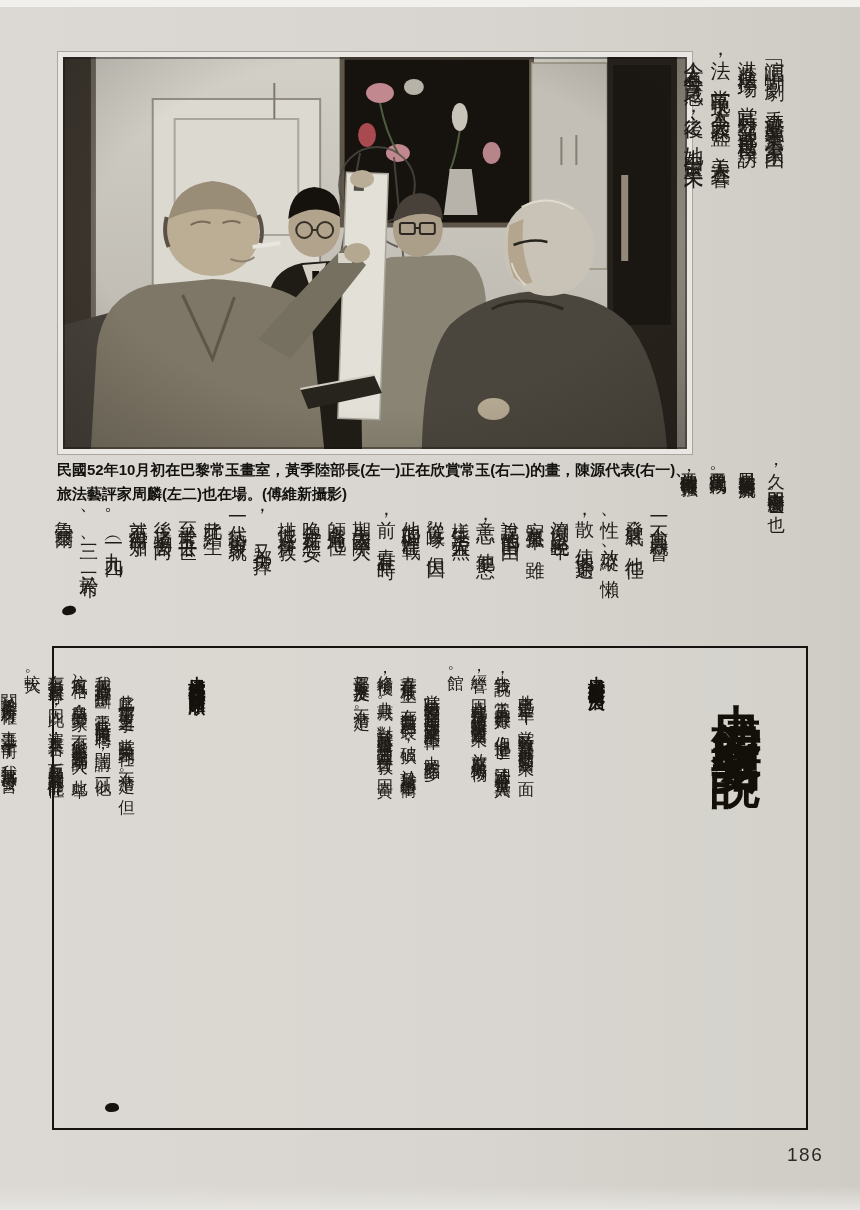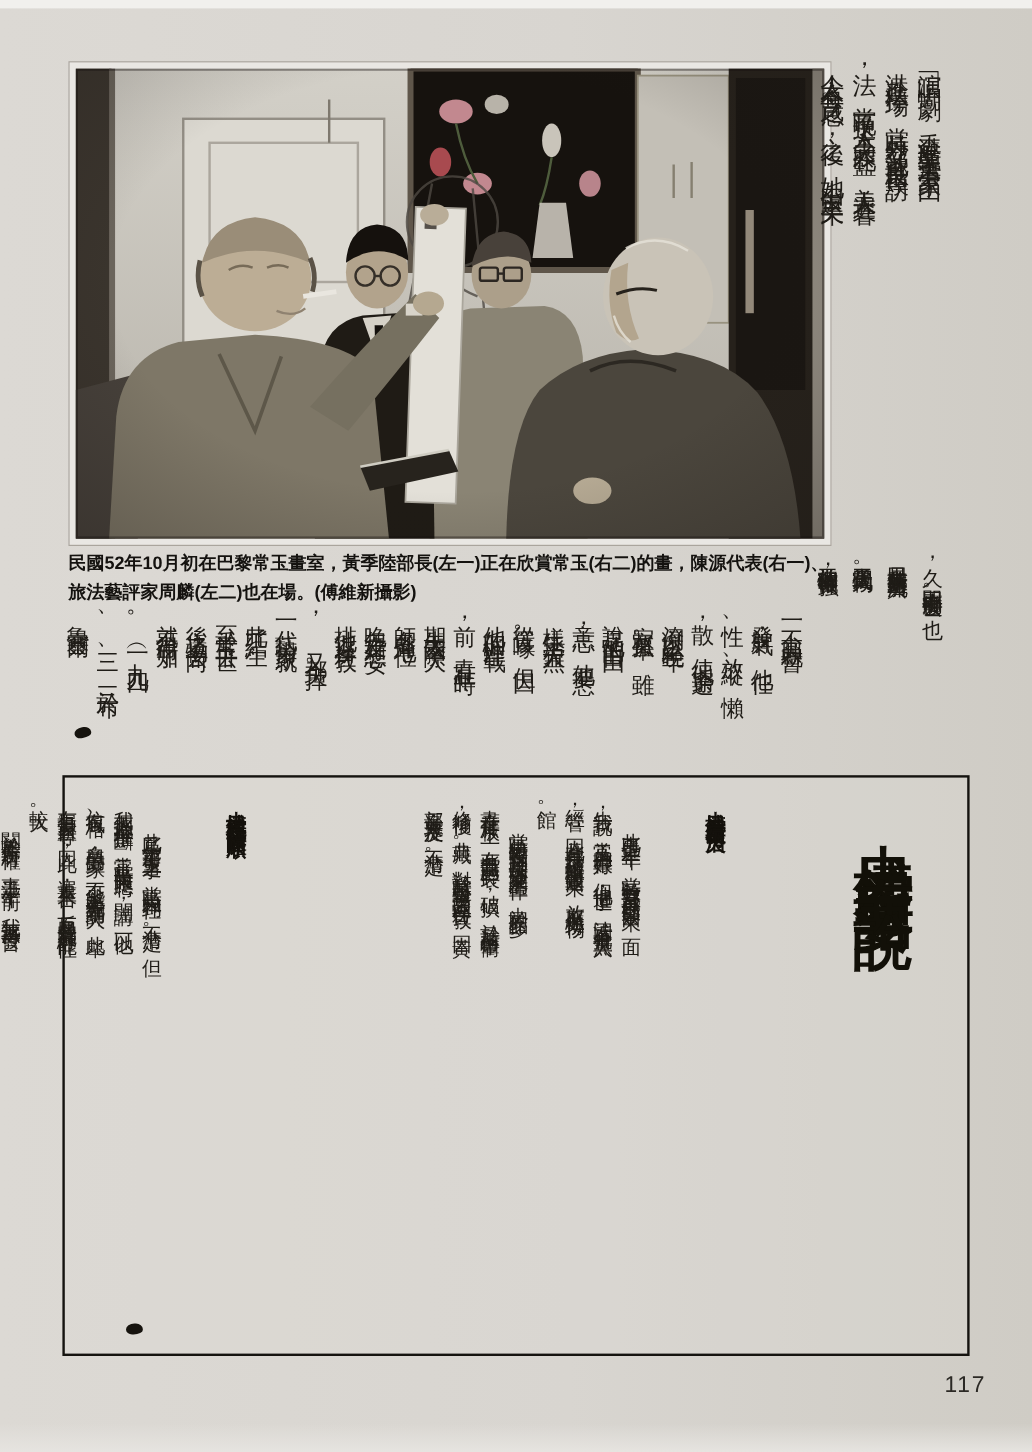--- a/index.html
+++ b/index.html
@@ -218,15 +218,15 @@
 位有風格、自尊的畫家，不可能將畫先運到師大，此舉
 有損畫家自尊。因此，運畫來台，反而是爲開展可能性
 較大。
 　關於畫作所有權，事涉二十年前，我無法再發言。</div>
     </div>
     
   </div>
   <div class="abs end-mark" style="left:51px;top:455px;"></div>
 </div>
 
-<div class="abs page-number">117</div>
+<div class="abs page-number">186</div>
 
 <div class="abs scan-bottom"></div>
 
 </body></html>

